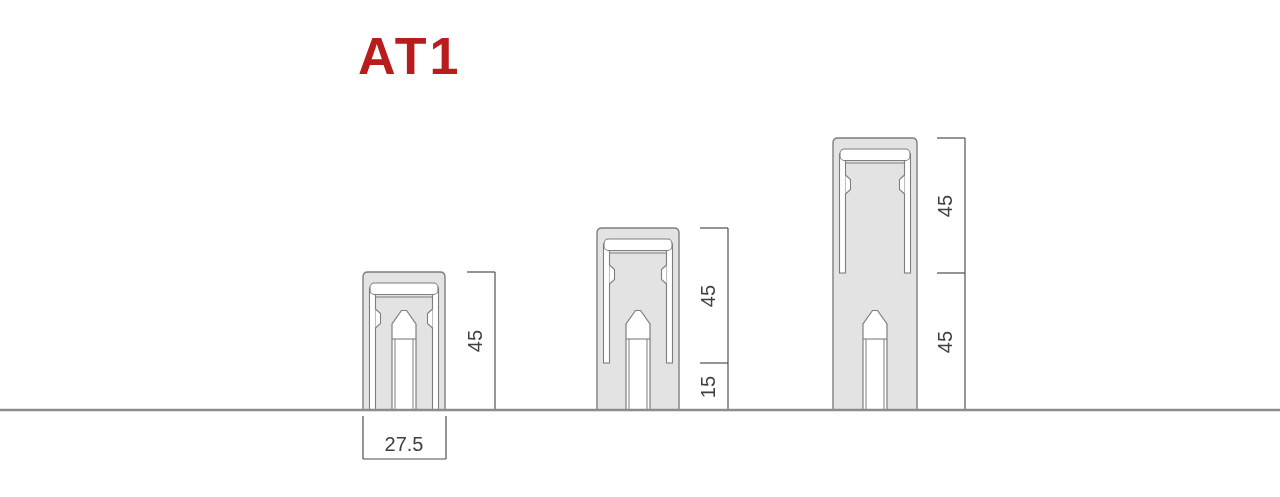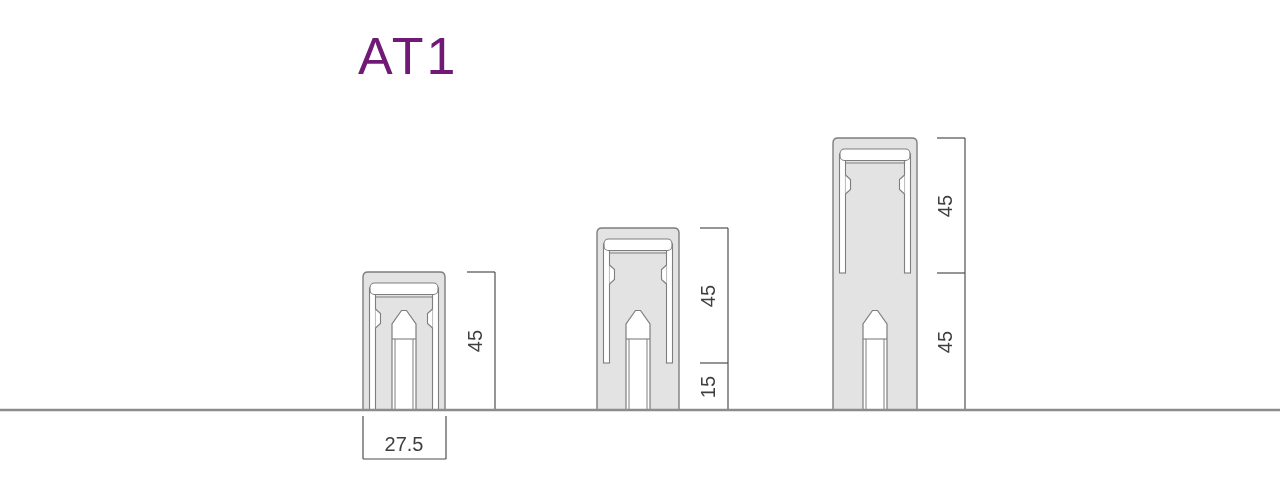--- a/index.html
+++ b/index.html
@@ -19,21 +19,21 @@
     line-height:1;
     user-select:none;
   }
   svg{position:absolute;left:0;top:0;}
   text{font-family:"Liberation Sans", sans-serif;}
 </style>
 </head>
 <body>
 
 <div id="stage">
-  <div id="title" style="color: #701a75;">AT1</div>
+  <div id="title" style="color: #b91c1c; font-weight: bold;">AT1</div>
   <svg id="drawing" width="1280" height="497" viewBox="0 0 1280 497">
       <g>
         <path d="M 363 410 L 363 277 Q 363 272 368 272 L 440 272 Q 445 272 445 277 L 445 410" fill="#e3e3e3" stroke="#7e7e7e" stroke-width="1.4"></path>
         <rect x="369.5" y="288" width="6" height="122" fill="#ffffff" stroke="#7e7e7e" stroke-width="1.1"></rect>
         <rect x="432.5" y="288" width="6" height="122" fill="#ffffff" stroke="#7e7e7e" stroke-width="1.1"></rect>
         <rect x="370" y="283" width="68" height="11.5" rx="4.5" fill="#ffffff" stroke="#7e7e7e" stroke-width="1.1"></rect>
         <line x1="375.5" y1="297" x2="432.5" y2="297" stroke="#7e7e7e" stroke-width="1.1"></line>
         <path d="M 375.5 309 L 380.5 313.5 L 380.5 323.5 L 375.5 328" fill="#ffffff" stroke="#7e7e7e" stroke-width="1.1"></path>
         <path d="M 432.5 309 L 427.5 313.5 L 427.5 323.5 L 432.5 328" fill="#ffffff" stroke="#7e7e7e" stroke-width="1.1"></path>
         <path d="M 392 410 L 392 324 L 401.5 310.5 L 406.5 310.5 L 416 324 L 416 410" fill="#ffffff" stroke="#7e7e7e" stroke-width="1.2"></path>

